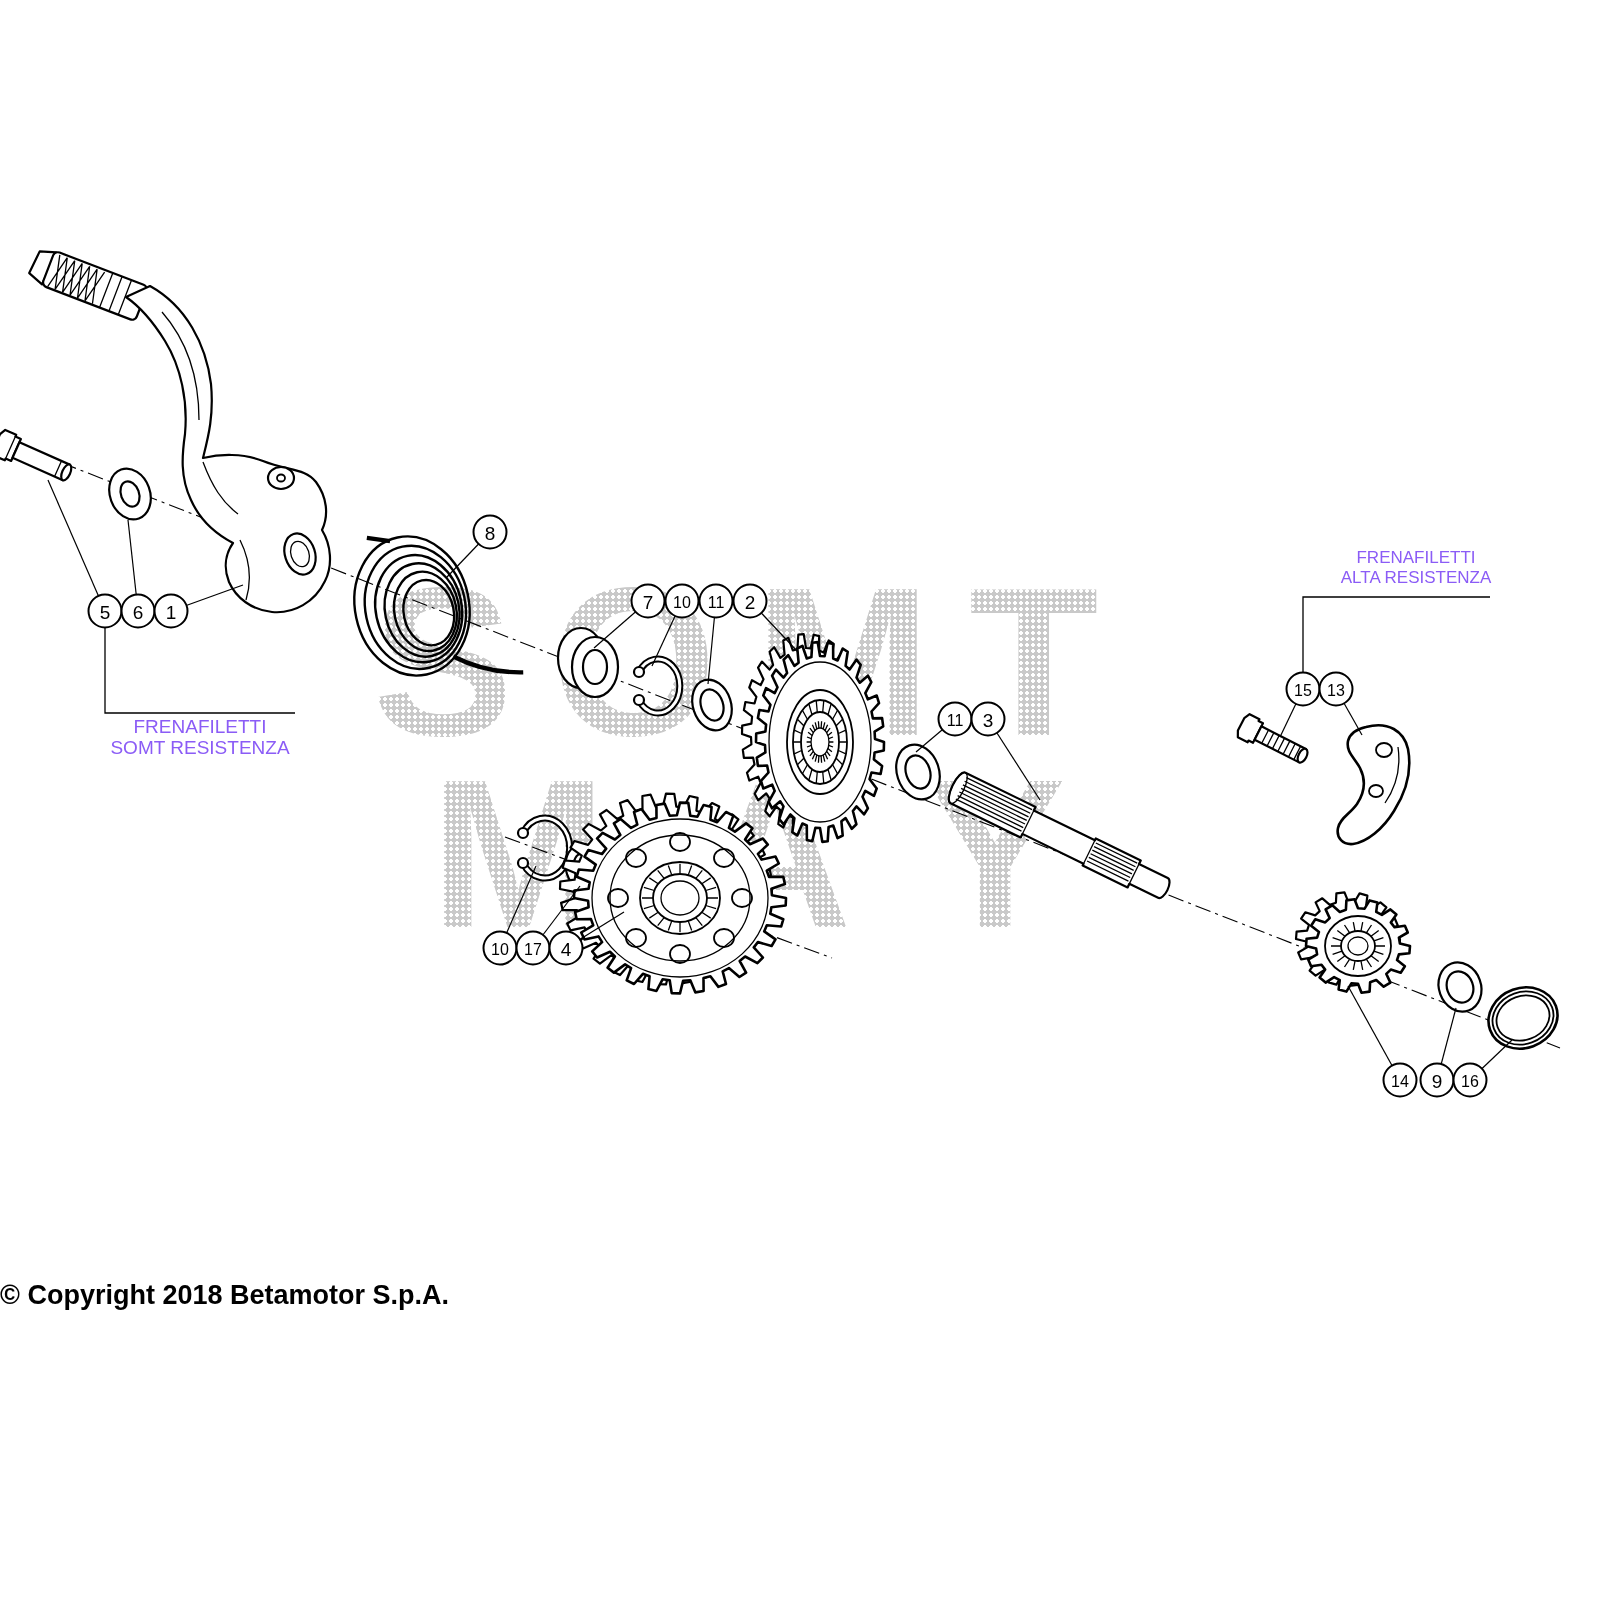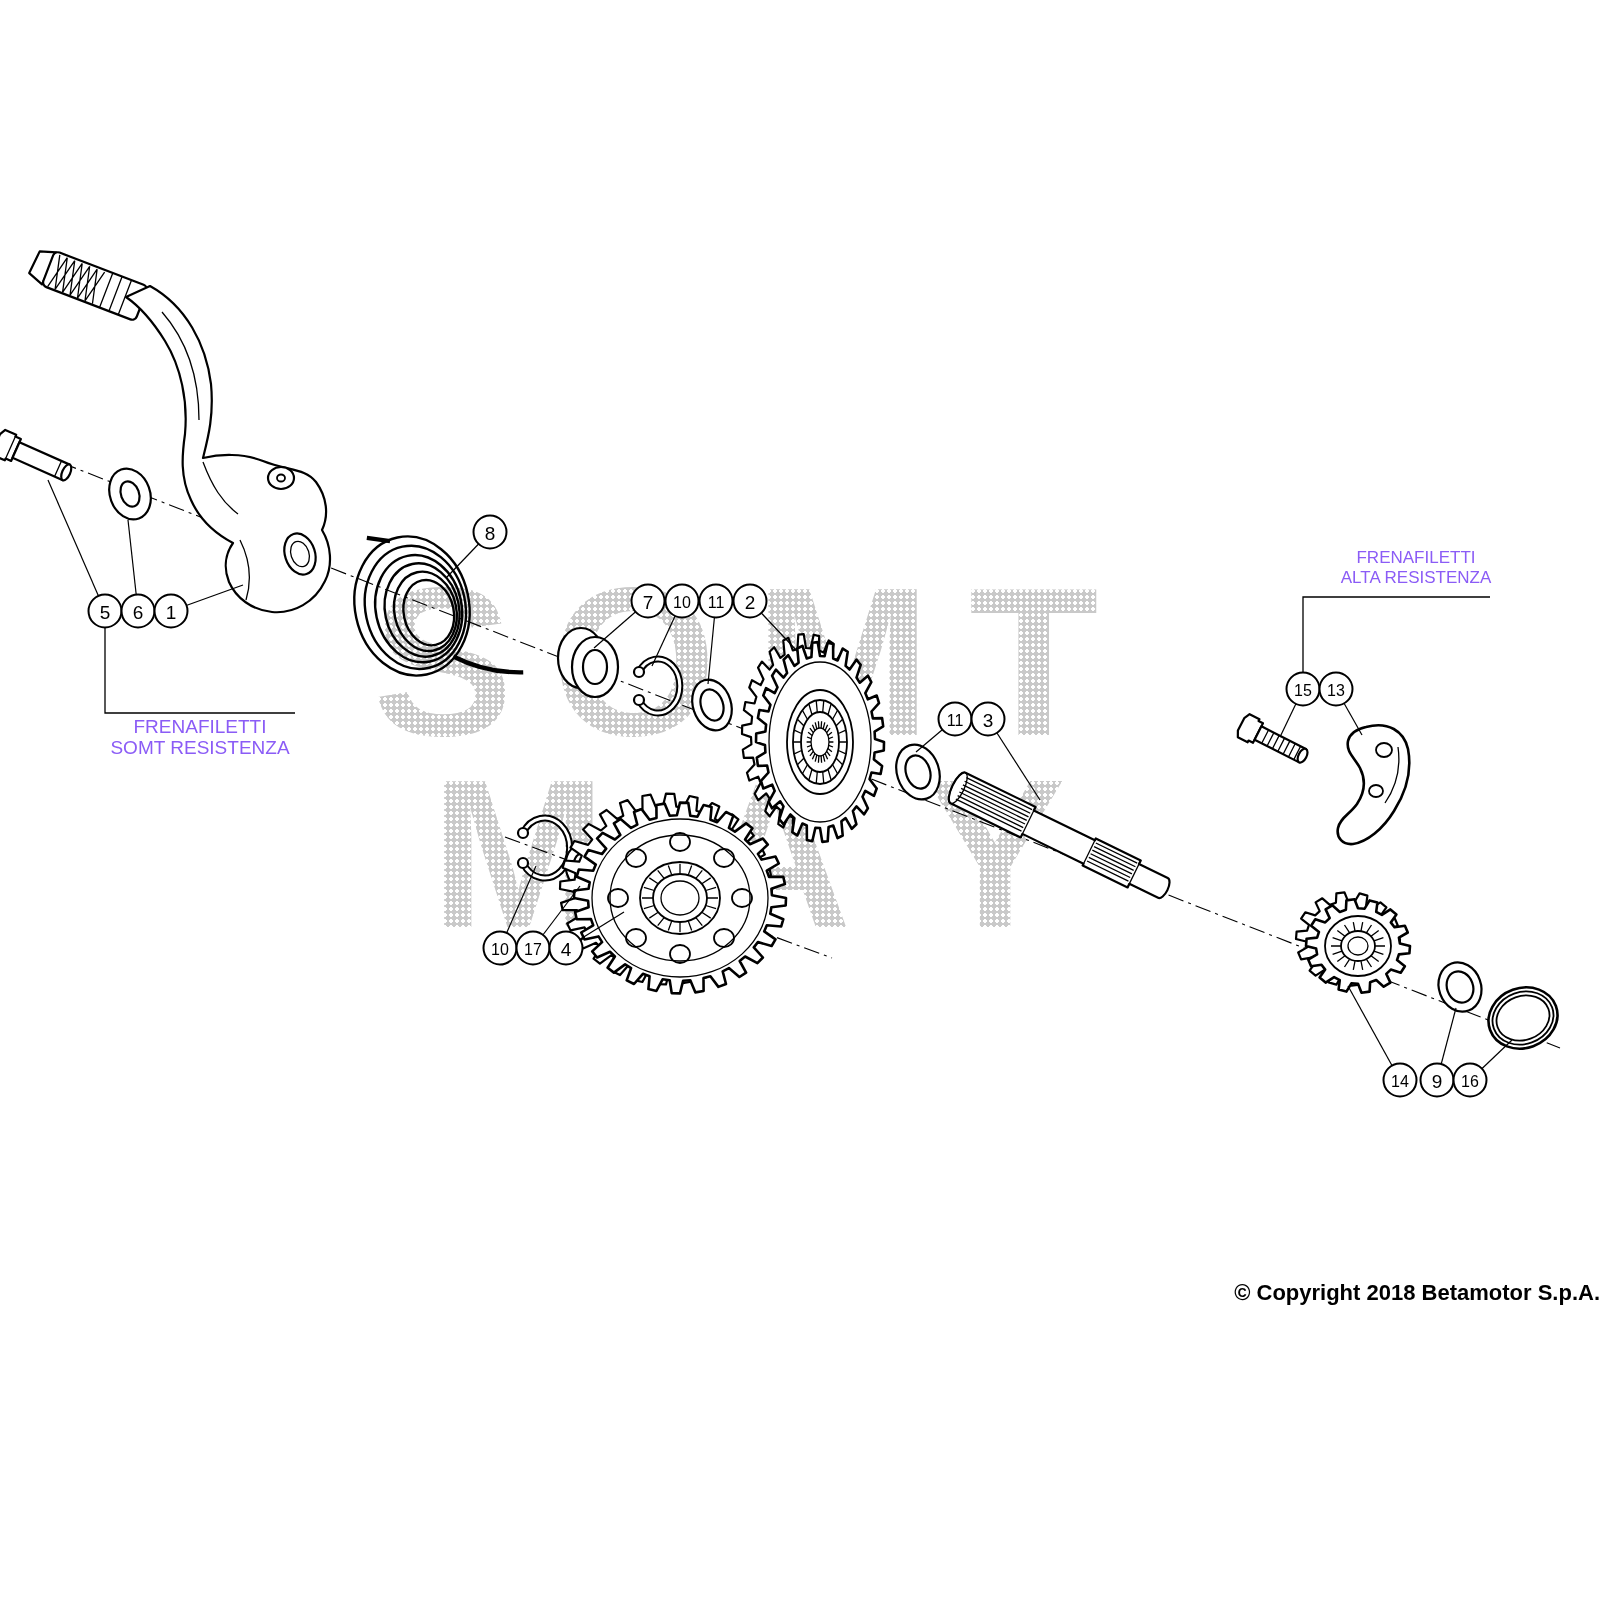--- a/index.html
+++ b/index.html
@@ -26,22 +26,22 @@
   .clip-inner{fill:none;stroke:#fff;stroke-width:3;}
   .leader{stroke:#000;stroke-width:1.2;}
   .callout-circle{fill:#fff;stroke:#000;stroke-width:2;}
   .callout-num{font-family:"Liberation Sans",sans-serif;font-size:19px;
                text-anchor:middle;dominant-baseline:central;fill:#000;}
   .callout-num.small{font-size:16px;}
   
   .note{position:absolute;z-index:2;text-align:center;line-height:21px;color:#8b5cf6;}
   .note-media{left:104px;top:716px;width:192px;font-size:19px;}
   .note-alta{left:1340px;top:548px;width:152px;font-size:17px;line-height:20px;}
-  .copyright{position:absolute;z-index:2;left:0;right:0;top:1280px;text-align:right;
-             font-size:22px;font-weight:600;}
+  .copyright{position:absolute;z-index:2;left:0;right:0;top:1280px;text-align:left;
+             font-size:27px;font-weight:600;}
 </style>
 </head>
 <body>
 
 <div class="stage">
 
   <div class="watermark">
     <span class="wm-line">SOMT</span>
     <span class="wm-line wm-line2">MAY</span>
   </div>

